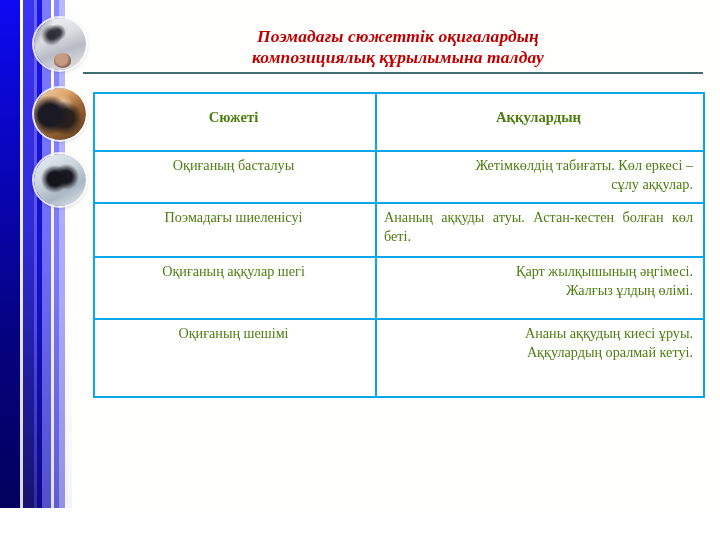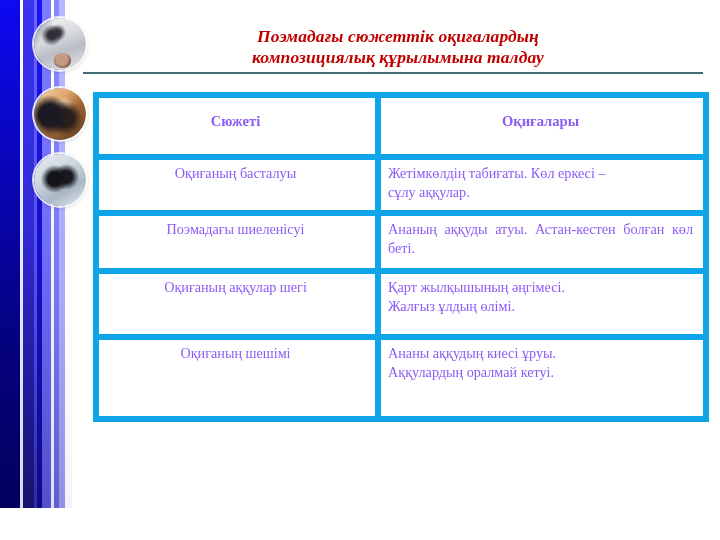--- a/index.html
+++ b/index.html
@@ -127,38 +127,38 @@
     top: 92px;
     width: 610px;
     border-collapse: collapse;
     table-layout: fixed;
     background: #ffffff;
   }
   #analysis-table col.c1 { width: 282px; }
   #analysis-table col.c2 { width: 328px; }
   #analysis-table th,
   #analysis-table td {
-    border: 6px solid #0ea5e9;
+    border: 2px solid #0ea5e9;
     vertical-align: top;
     padding: 4px 10px 4px 7px;
     font-family: "Liberation Serif", serif;
     font-size: 14.2px;
     line-height: 19px;
-    color: #8b5cf6;
+    color: #4d7c0f;
   }
   #analysis-table thead th {
     text-align: center;
     font-weight: bold;
     font-size: 14.6px;
     height: 38px;
     vertical-align: middle;
     padding-bottom: 14px;
   }
   td.cell-left  { text-align: center; }
-  td.cell-right { text-align: left; }
+  td.cell-right { text-align: right; }
   td.justify    { text-align: justify; text-align-last: left; margin-left: 34px; }
   .r1 td { height: 42px; }
   .r2 td { height: 42px; }
   .r3 td { height: 48px; }
   .r4 td { height: 44px; }
   .r5 td { height: 52px; }
   .r6 td { height: 68px; }
   .cell-line { display: block; }
 </style>
 </head>
@@ -197,21 +197,21 @@
   <div id="title-rule"></div>
 
   <table id="analysis-table">
     <colgroup>
       <col class="c1">
       <col class="c2">
     </colgroup>
     <thead>
       <tr>
         <th>Сюжеті</th>
-        <th>Оқиғалары</th>
+        <th>Аққулардың</th>
       </tr>
     </thead>
     <tbody id="table-body">
         <tr class="r1">
           <td class="cell-left">Оқиғаның басталуы</td>
           <td class="cell-right">
             <span class="cell-line">Жетімкөлдің табиғаты. Көл еркесі –</span>
             <span class="cell-line">сұлу аққулар.</span>
           </td>
         </tr>

